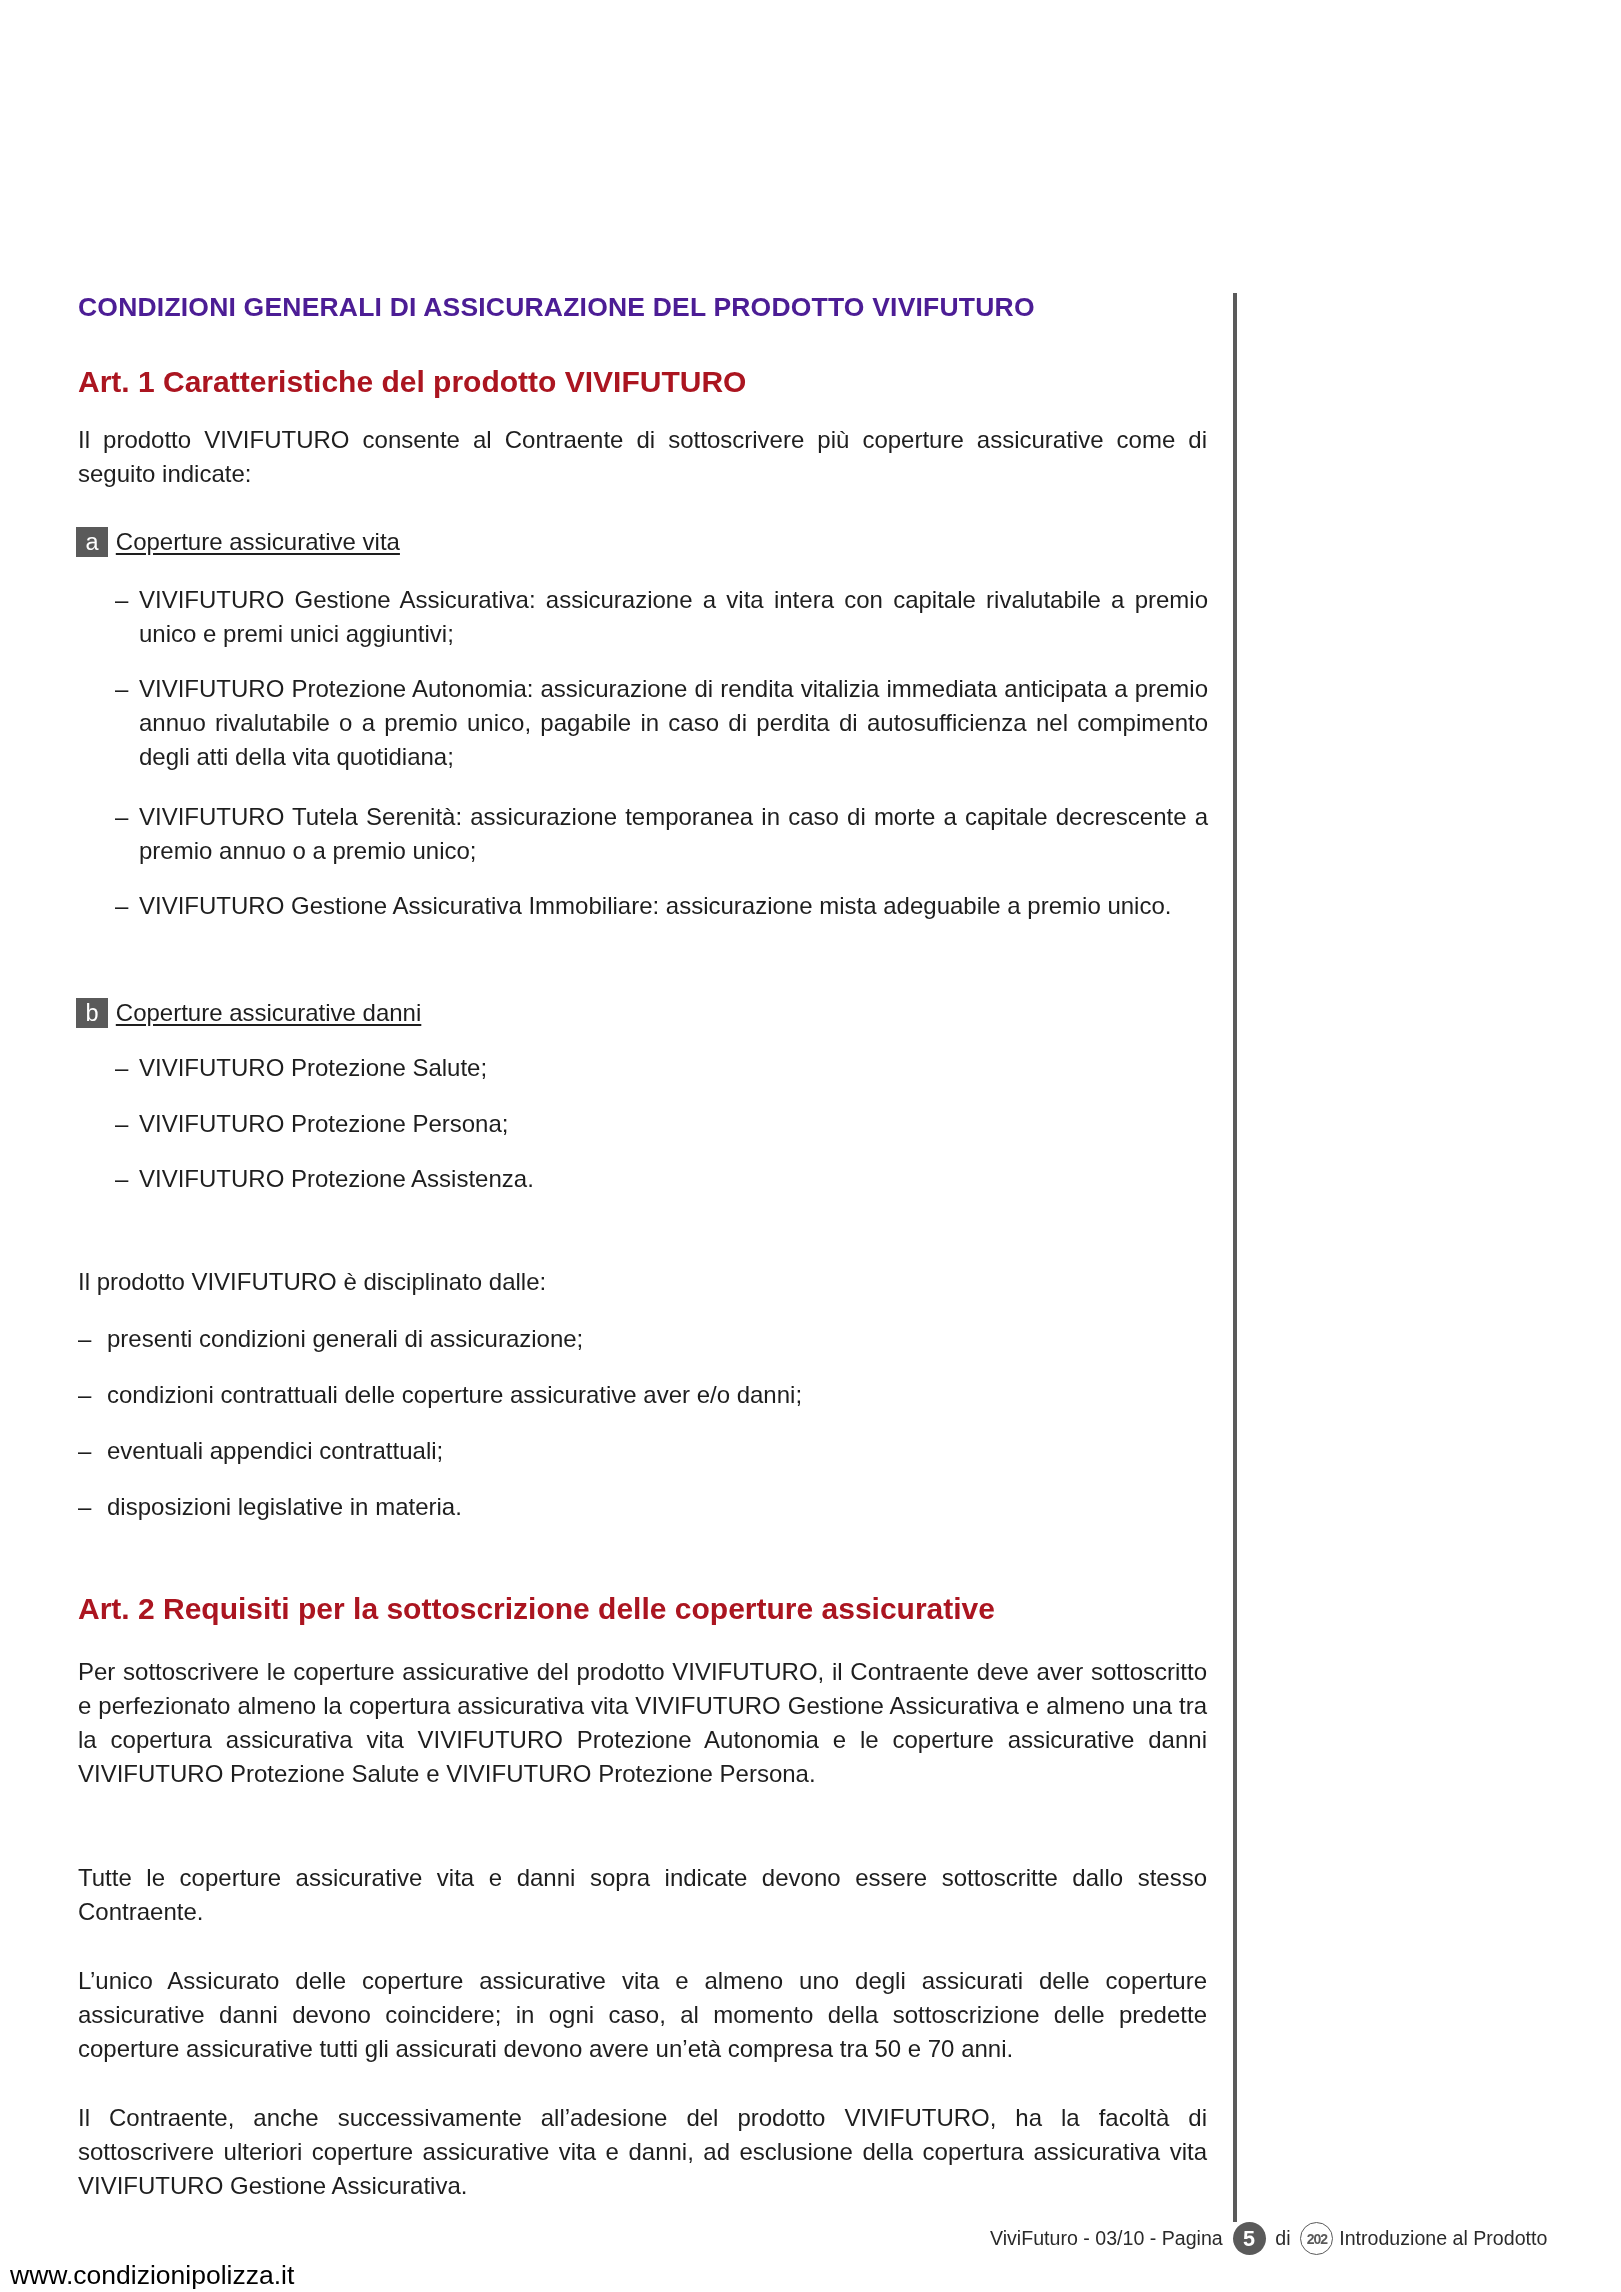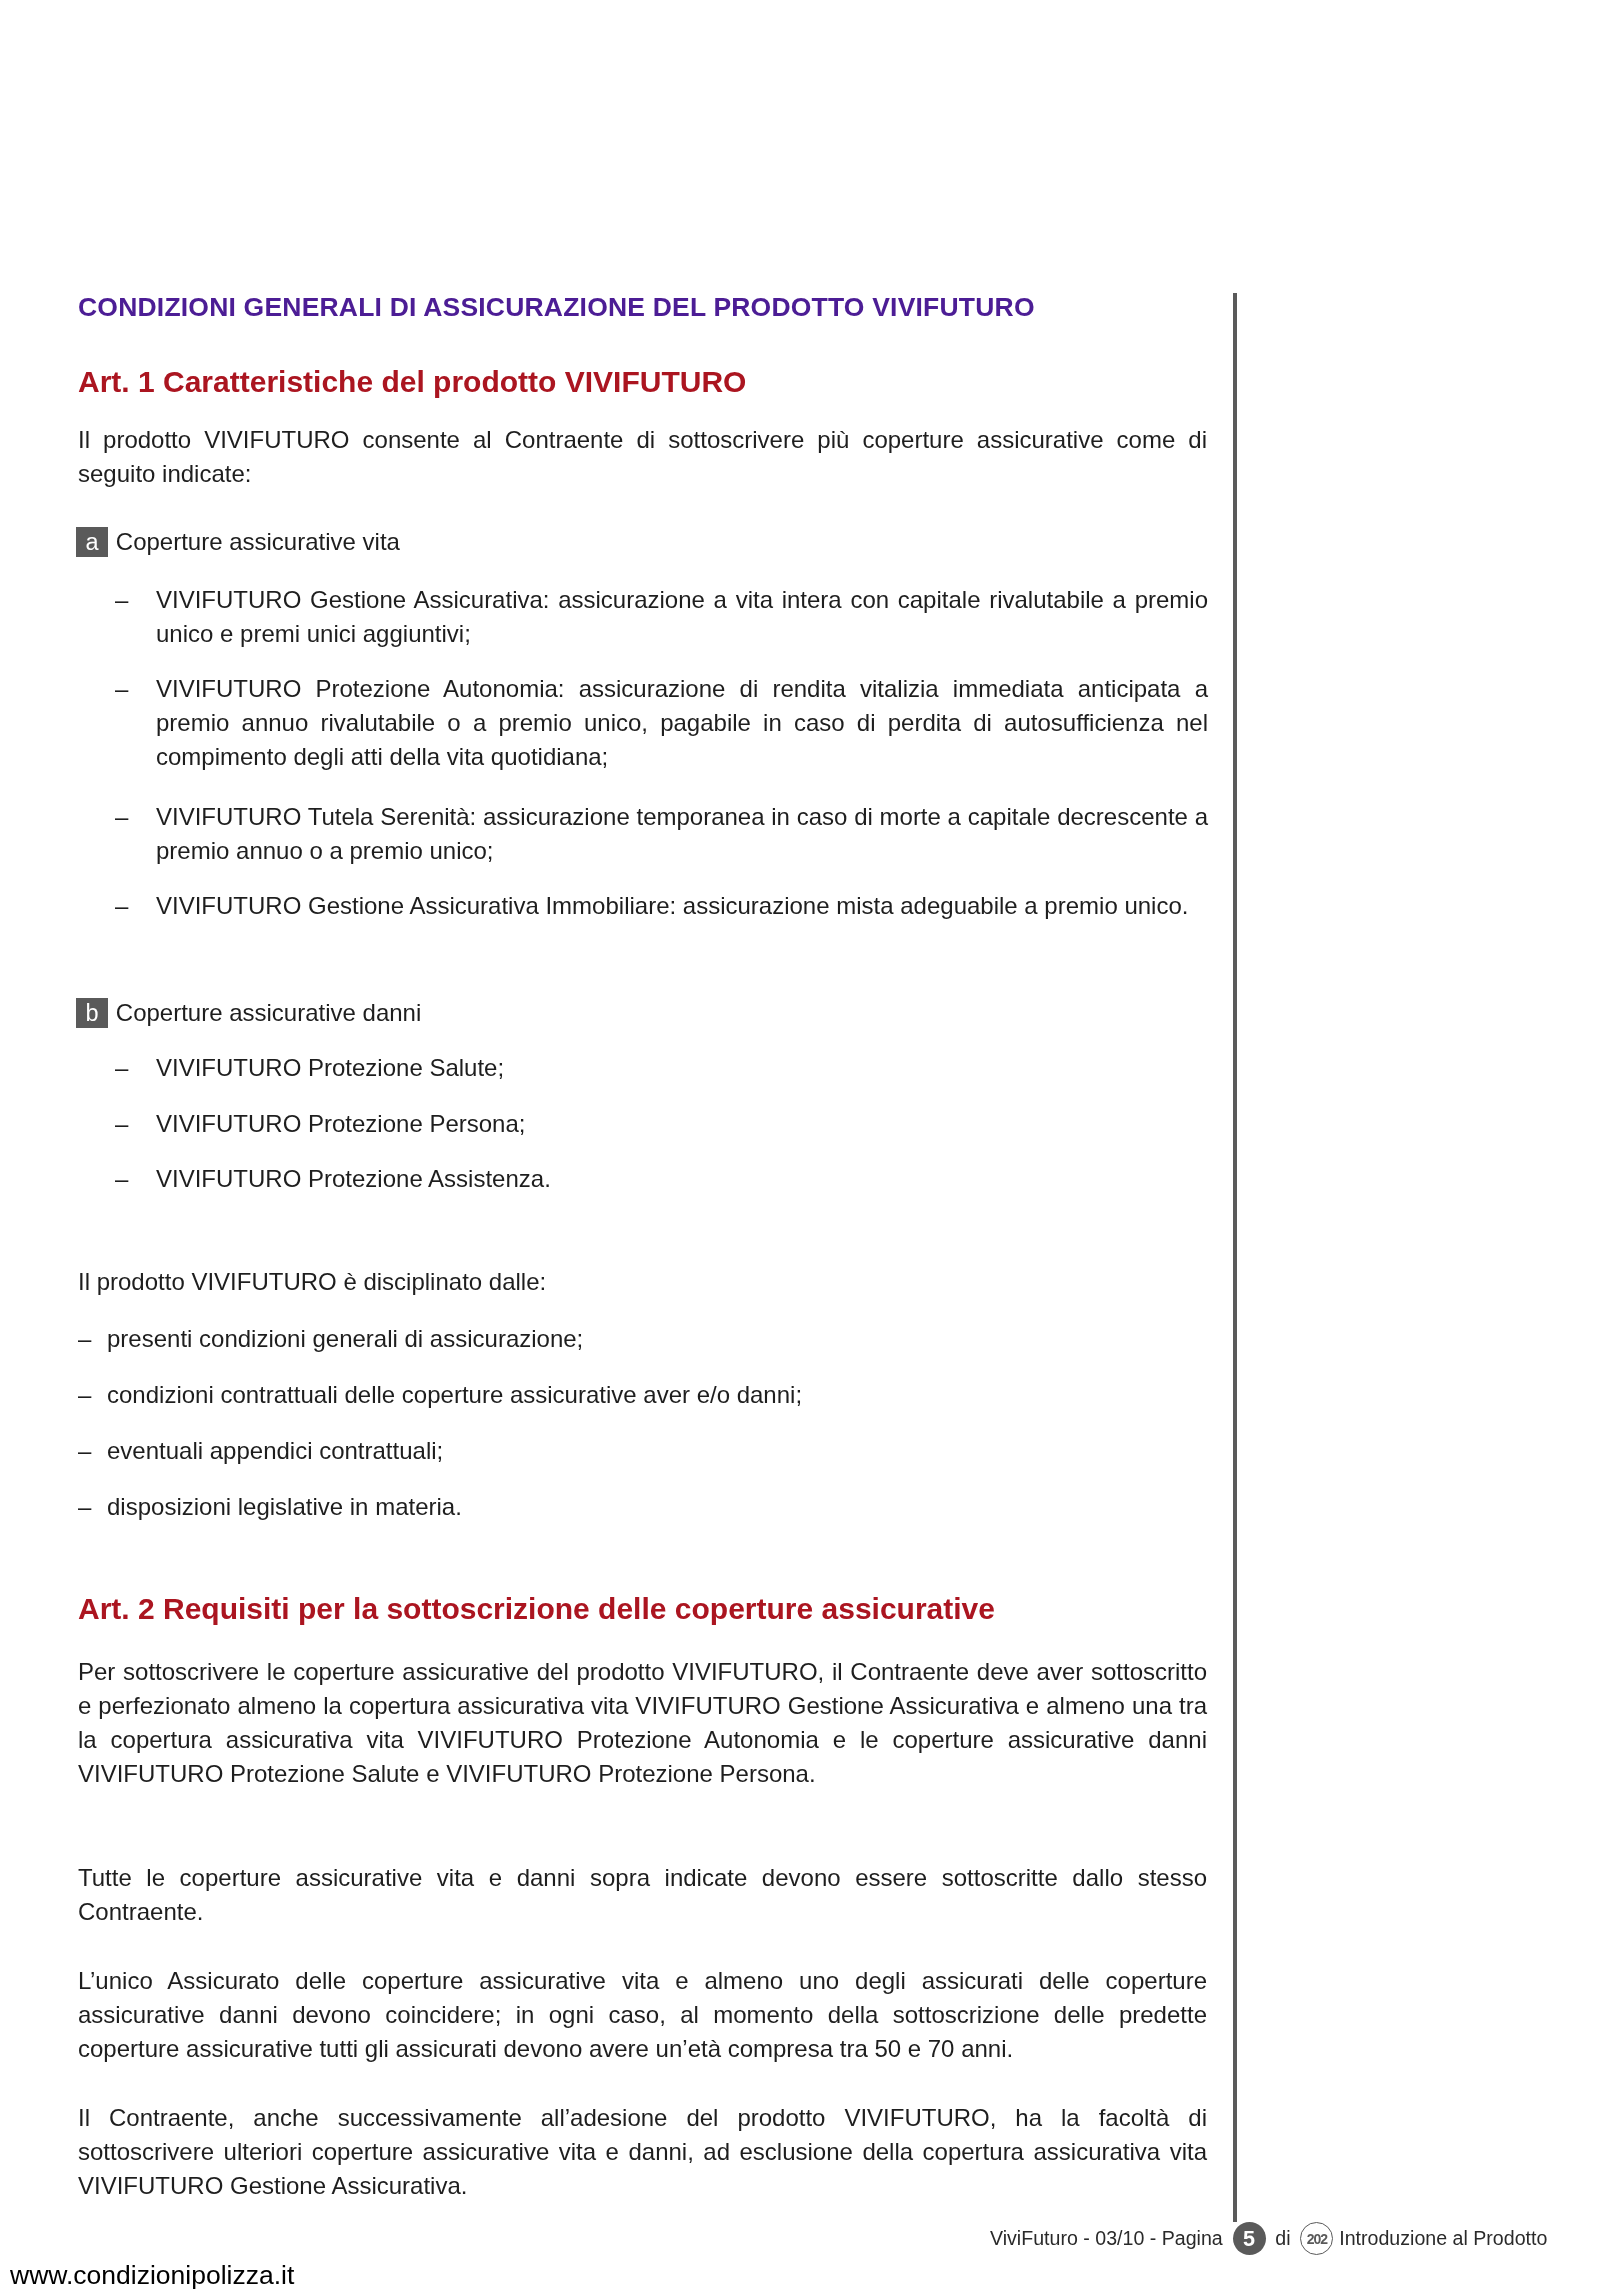--- a/index.html
+++ b/index.html
@@ -5,24 +5,24 @@
   html, body { margin:0; padding:0; background:#ffffff; }
   body { width:1621px; height:2293px; position:relative; overflow:hidden;
          font-family:"Liberation Sans", sans-serif; color:#1e1e1e; }
   .abs { position:absolute; }
   .title { left:78px; top:292px; font-size:26.5px; font-weight:bold; color:#4c1d95; letter-spacing:0.2px; white-space:nowrap; }
   .h-art { left:78px; font-size:30px; font-weight:bold; color:#ab1520; white-space:nowrap; }
   .para { left:78px; width:1129px; font-size:24px; line-height:34px; text-align:justify; text-align-last:left; }
   .sub { left:76px; height:30px; display:flex; align-items:center; font-size:24px; }
   .marker { width:32px; height:30px; background:#5a5a5a; color:#fff; font-size:23.5px;
             display:flex; align-items:center; justify-content:center; margin-right:7.8px; }
-  .sub-label { text-underline-offset:2.9px; }
+  .sub-label { text-decoration:underline; text-underline-offset:2.9px; }
   .li { left:115px; width:1093px; font-size:24px; line-height:34px; }
   .li .dash { position:absolute; left:0; top:0; }
-  .li .txt { margin-left:41px; display:block; text-align:justify; text-align-last:left; }
+  .li .txt { margin-left:24px; display:block; text-align:justify; text-align-last:left; }
   .dl { left:78px; width:1129px; font-size:24px; line-height:34px; }
   .dl .dash { position:absolute; left:0; top:0; }
   .dl .txt { margin-left:29px; display:block; }
   .rule { left:1233px; top:293px; width:3.9px; height:1929px; background:#5a5a5a; }
   .footer { top:2223px; left:990px; height:31px; display:flex; align-items:center; font-size:19.6px; color:#2a2a2a; white-space:nowrap; }
   .pg-cur { width:33px; height:33px; border-radius:50%; background:#5a5a5a; color:#fff; font-weight:bold;
             display:flex; align-items:center; justify-content:center; font-size:21.6px; margin:0 9.8px; }
   .pg-tot { width:33px; height:33px; border-radius:50%; border:1.5px solid #5a5a5a; color:#5a5a5a; font-weight:bold;
             display:flex; align-items:center; justify-content:center; font-size:14px; margin:0 5.9px 0 9.8px; box-sizing:border-box; letter-spacing:-1px; }
   .watermark { left:2px; top:2260px; font-size:26.5px; color:#000; font-family:"Liberation Sans", sans-serif;margin-left:8px; }

